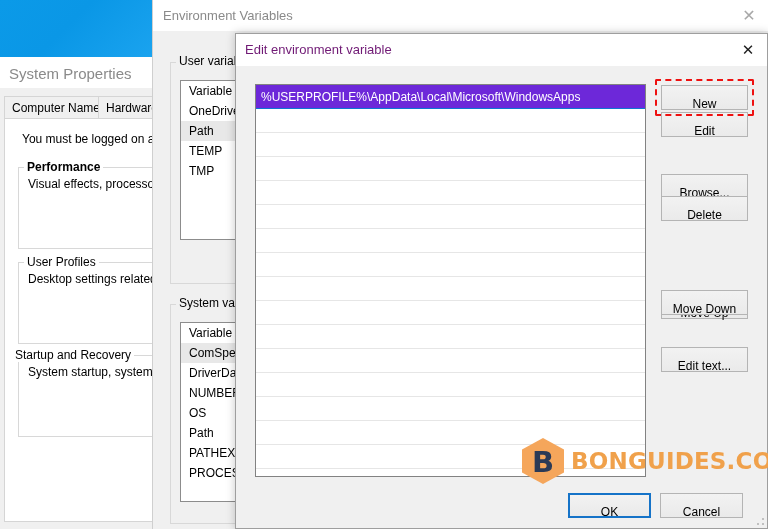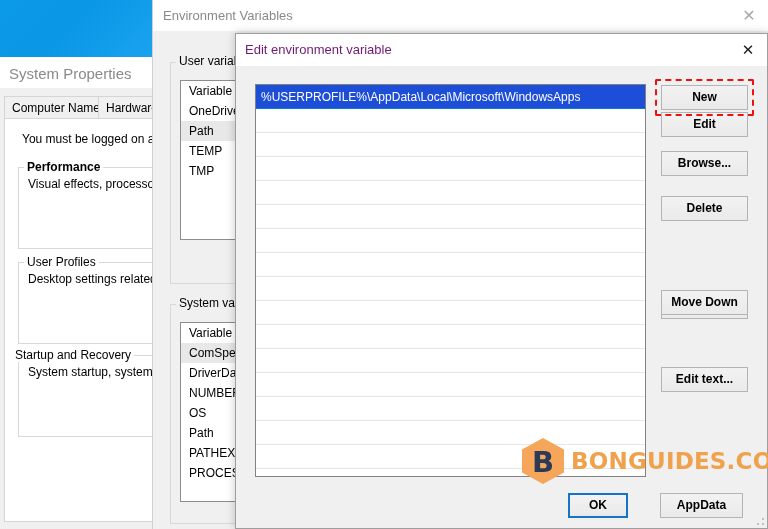--- a/index.html
+++ b/index.html
@@ -222,59 +222,58 @@
     height: 24px;
     line-height: 24px;
     border-bottom: 1px solid #e6e6e6;
     padding-left: 5px;
     font-size: 12px;
     white-space: nowrap;
     color: #000;
     box-sizing: border-box;
   }
   .path-row.selected {
-    background: #1d4ed8;
+    background: #6d28d9;
     color: #ffffff;
     border-bottom: 1px solid #0f76d3;
   }
 
   
   .btn {
     position: absolute;
     background: linear-gradient(#f2f2f2,#eaeaea);
     border: 1px solid #b4b4b4;
     box-sizing: border-box;
     font-size: 12px;
     color: #000;
     text-align: center;
     white-space: nowrap;
     font-family: "Liberation Sans", sans-serif;
-    padding: 0;
-    font-weight: bold;
+    padding: 7px;
   }
   .btn.side {
     left: 661px; width: 87px; height: 25px; line-height: 23px;
   }
   #btn-new { top: 85px; }
   #btn-edit { top: 112px; }
-  #btn-browse { top: 151px; }
+  #btn-browse { top: 174px; }
   #btn-delete { top: 196px; }
   #btn-move-up { top: 254px; margin-top: 40px; }
   #btn-move-down { top: 290px; }
-  #btn-edit-text { top: 347px; margin-top: 20px; }
+  #btn-edit-text { top: 347px; }
 
   #annot-new {
     left: 655px; top: 79px; width: 99px; height: 37px;
     border: 2px dashed #ee1111;
     box-sizing: border-box;
     border-radius: 2px;
   }
 
   #btn-ok {
-    left: 568px; top: 493px; width: 60px; height: 25px; line-height: 21px;
+    left: 568px; top: 493px; width: 83px; height: 25px; line-height: 21px;
     border: 2px solid #1573c8;
   }
   #btn-cancel {
     left: 660px; top: 493px; width: 83px; height: 25px; line-height: 23px;
   }
 
   
   #watermark {
     left: 519px; top: 437px; width: 200px; height: 48px;
     pointer-events: none;
@@ -378,21 +377,21 @@
 <button class="btn side" id="btn-edit">Edit</button>
 <button class="btn side" id="btn-browse">Browse...</button>
 <button class="btn side" id="btn-delete">Delete</button>
 <button class="btn side" id="btn-move-up">Move Up</button>
 <button class="btn side" id="btn-move-down">Move Down</button>
 <button class="btn side" id="btn-edit-text">Edit text...</button>
 
 <div class="abs" id="annot-new"></div>
 
 <button class="btn" id="btn-ok">OK</button>
-<button class="btn" id="btn-cancel">AppData</button>
+<button class="btn" id="btn-cancel">Cancel</button>
 
 <div class="abs" id="watermark">
   <svg id="wm-logo" width="48" height="48" viewBox="0 0 48 48">
     <polygon points="24,1 45,12.5 45,35.5 24,47 3,35.5 3,12.5" fill="#f5a65b"></polygon>
     <text x="24" y="35" text-anchor="middle" font-family="DejaVu Sans, sans-serif" font-size="29" font-weight="bold" fill="#2b3a56">B</text>
   </svg>
   <div id="wm-text">BONGUIDES.COM</div>
 </div>
 
 <svg class="abs" id="resize-grip" width="9" height="9">

